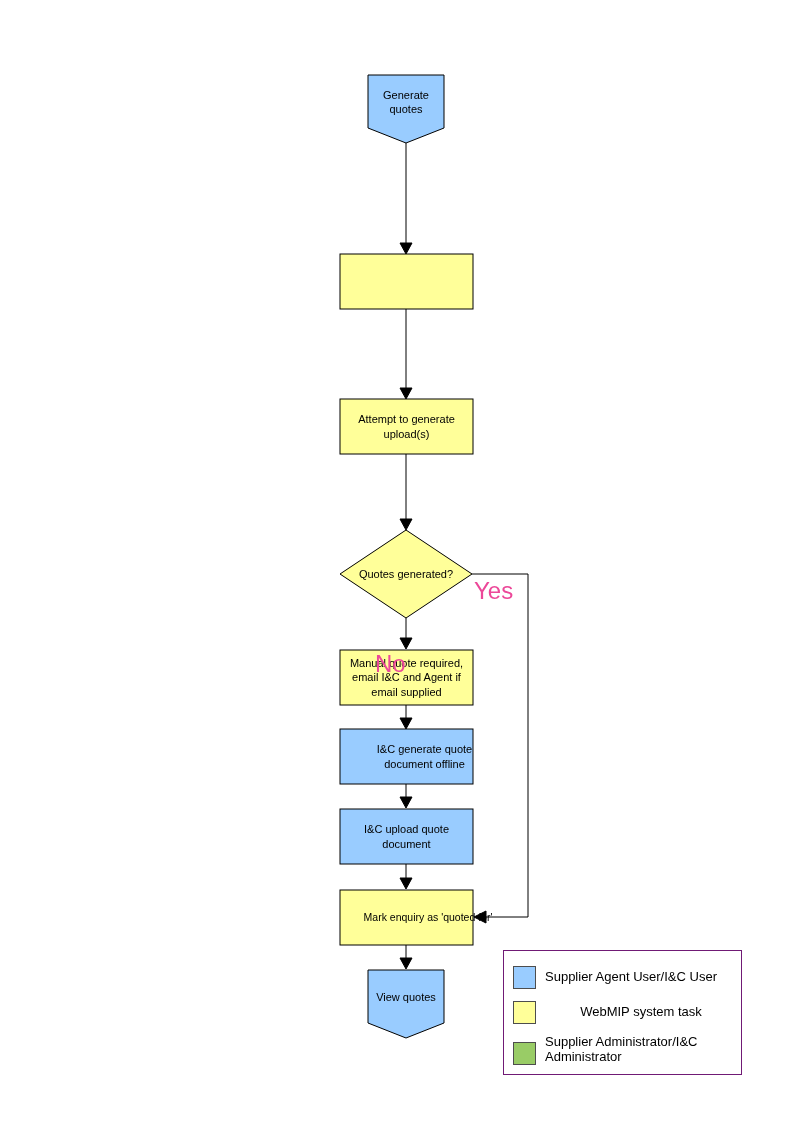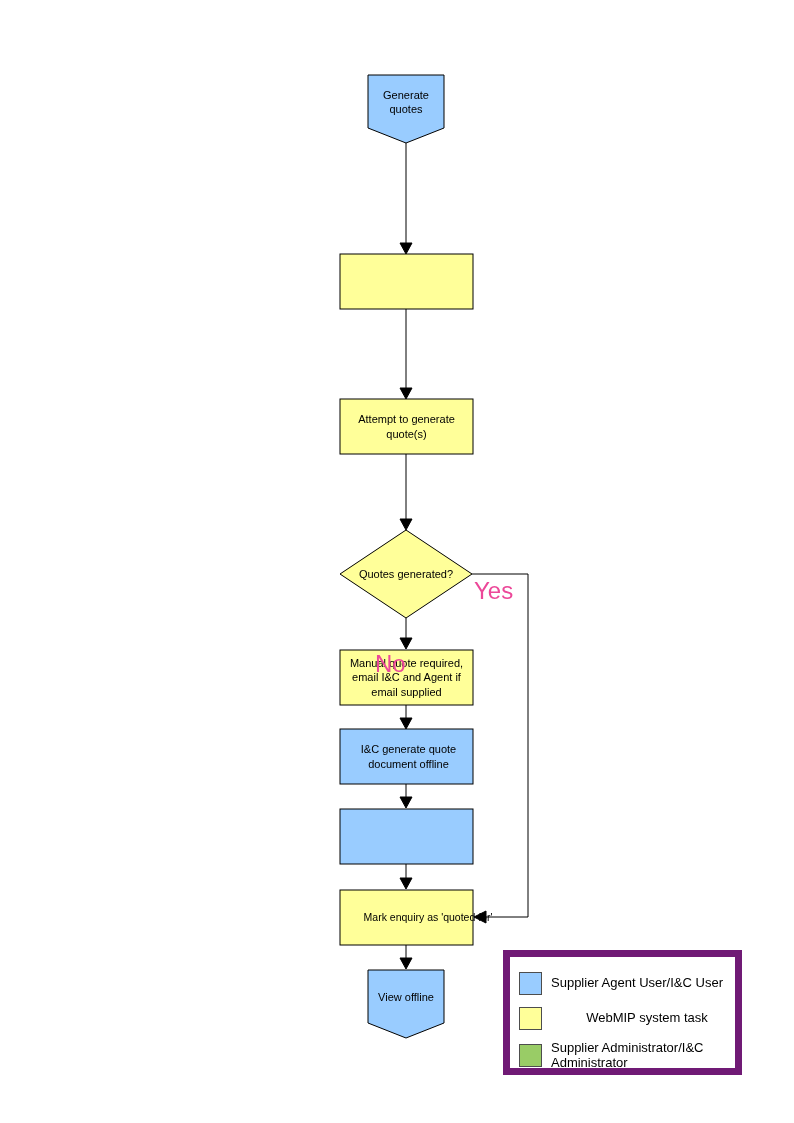--- a/index.html
+++ b/index.html
@@ -10,21 +10,21 @@
   }
   .layer { position:absolute; left:0; top:0; }
   .node-label {
     position:absolute; display:flex; align-items:center; justify-content:center;
     text-align:center; font-size:11px; line-height:1.3; color:#000;
   }
   .node-label.small { font-size:10.5px; white-space:nowrap;padding-left:43px; }
   .branch-label { position:absolute; font-size:24px; line-height:1; color:#ec4899; }
   .legend {
     position:absolute; left:503px; top:950px; width:239px; height:125px;
-    border:7px solid #701a75; background:#fff;
+    border:1px solid #701a75; background:#fff;
   }
   .legend-row { position:absolute; left:9px; display:flex; align-items:center; gap:9px; }
   .swatch { width:23px; height:23px; border:1px solid #4d4d4d; flex:0 0 auto; }
   .legend-label { font-size:13px; line-height:1.15; width:192px; color:#000; }
 </style>
 </head>
 <body>
 
 <div class="canvas">
 
@@ -74,44 +74,45 @@
     <rect x="340" y="809" width="133" height="55" stroke="#000" stroke-width="1" fill="#99CCFF"></rect>
 
     <rect x="340" y="890" width="133" height="55" stroke="#000" stroke-width="1" fill="#FFFF99"></rect>
 
     <polygon points="368,970 444,970 444,1023 406,1038 368,1023" stroke="#000" stroke-width="1" fill="#99CCFF"></polygon>
   </svg>
 
   <div class="node-label" style="left:368px; top:77px; width:76px; height:50px;">Generate quotes</div>
 
 
-  <div class="node-label" style="left:345px; top:399px; width:123px; height:55px;">Attempt to generate quote(s)</div>
+  <div class="node-label" style="left:345px; top:399px; width:123px; height:55px;">Attempt to generate upload(s)</div>
 
   <div class="node-label" style="left:356px; top:530px; width:100px; height:88px;">Quotes generated?</div>
 
   <div class="node-label" style="left:344px; top:650px; width:125px; height:55px;">Manual quote required, email I&amp;C and Agent if email supplied</div>
 
-  <div class="node-label" style="left:352px; top:729px; width:113px; height:55px;">I&amp;C generate quote document offline</div>
+  <div class="node-label" style="left:368px; top:729px; width:113px; height:55px;">I&amp;C generate quote document offline</div>
 
+  <div class="node-label" style="left:350px; top:809px; width:113px; height:55px;">I&amp;C upload quote document</div>
 
   <div class="node-label small" style="left:340px; top:890px; width:133px; height:55px;">Mark enquiry as 'quoted for'</div>
 
-  <div class="node-label" style="left:368px; top:972px; width:76px; height:50px;">View offline</div>
+  <div class="node-label" style="left:368px; top:972px; width:76px; height:50px;">View quotes</div>
 
   <div class="branch-label" style="left:474px; top:579px;">Yes</div>
   <div class="branch-label" style="left:375px; top:652px;">No</div>
 
   <div class="legend">
     <div class="legend-row" style="top:15px;">
       <div class="swatch" style="background-color: rgb(153, 204, 255);"></div>
       <div class="legend-label">Supplier Agent User/I&amp;C User</div>
     </div>
     <div class="legend-row" style="top:50px;text-align:center;">
       <div class="swatch" style="background-color: rgb(255, 255, 153);"></div>
       <div class="legend-label">WebMIP system task</div>
     </div>
-    <div class="legend-row" style="top:84px;">
+    <div class="legend-row" style="top:84px;align-items:flex-end;">
       <div class="swatch" style="background-color: rgb(153, 204, 102);"></div>
       <div class="legend-label">Supplier Administrator/I&amp;C Administrator</div>
     </div>
   </div>
 
 </div>
 
 </body></html>

